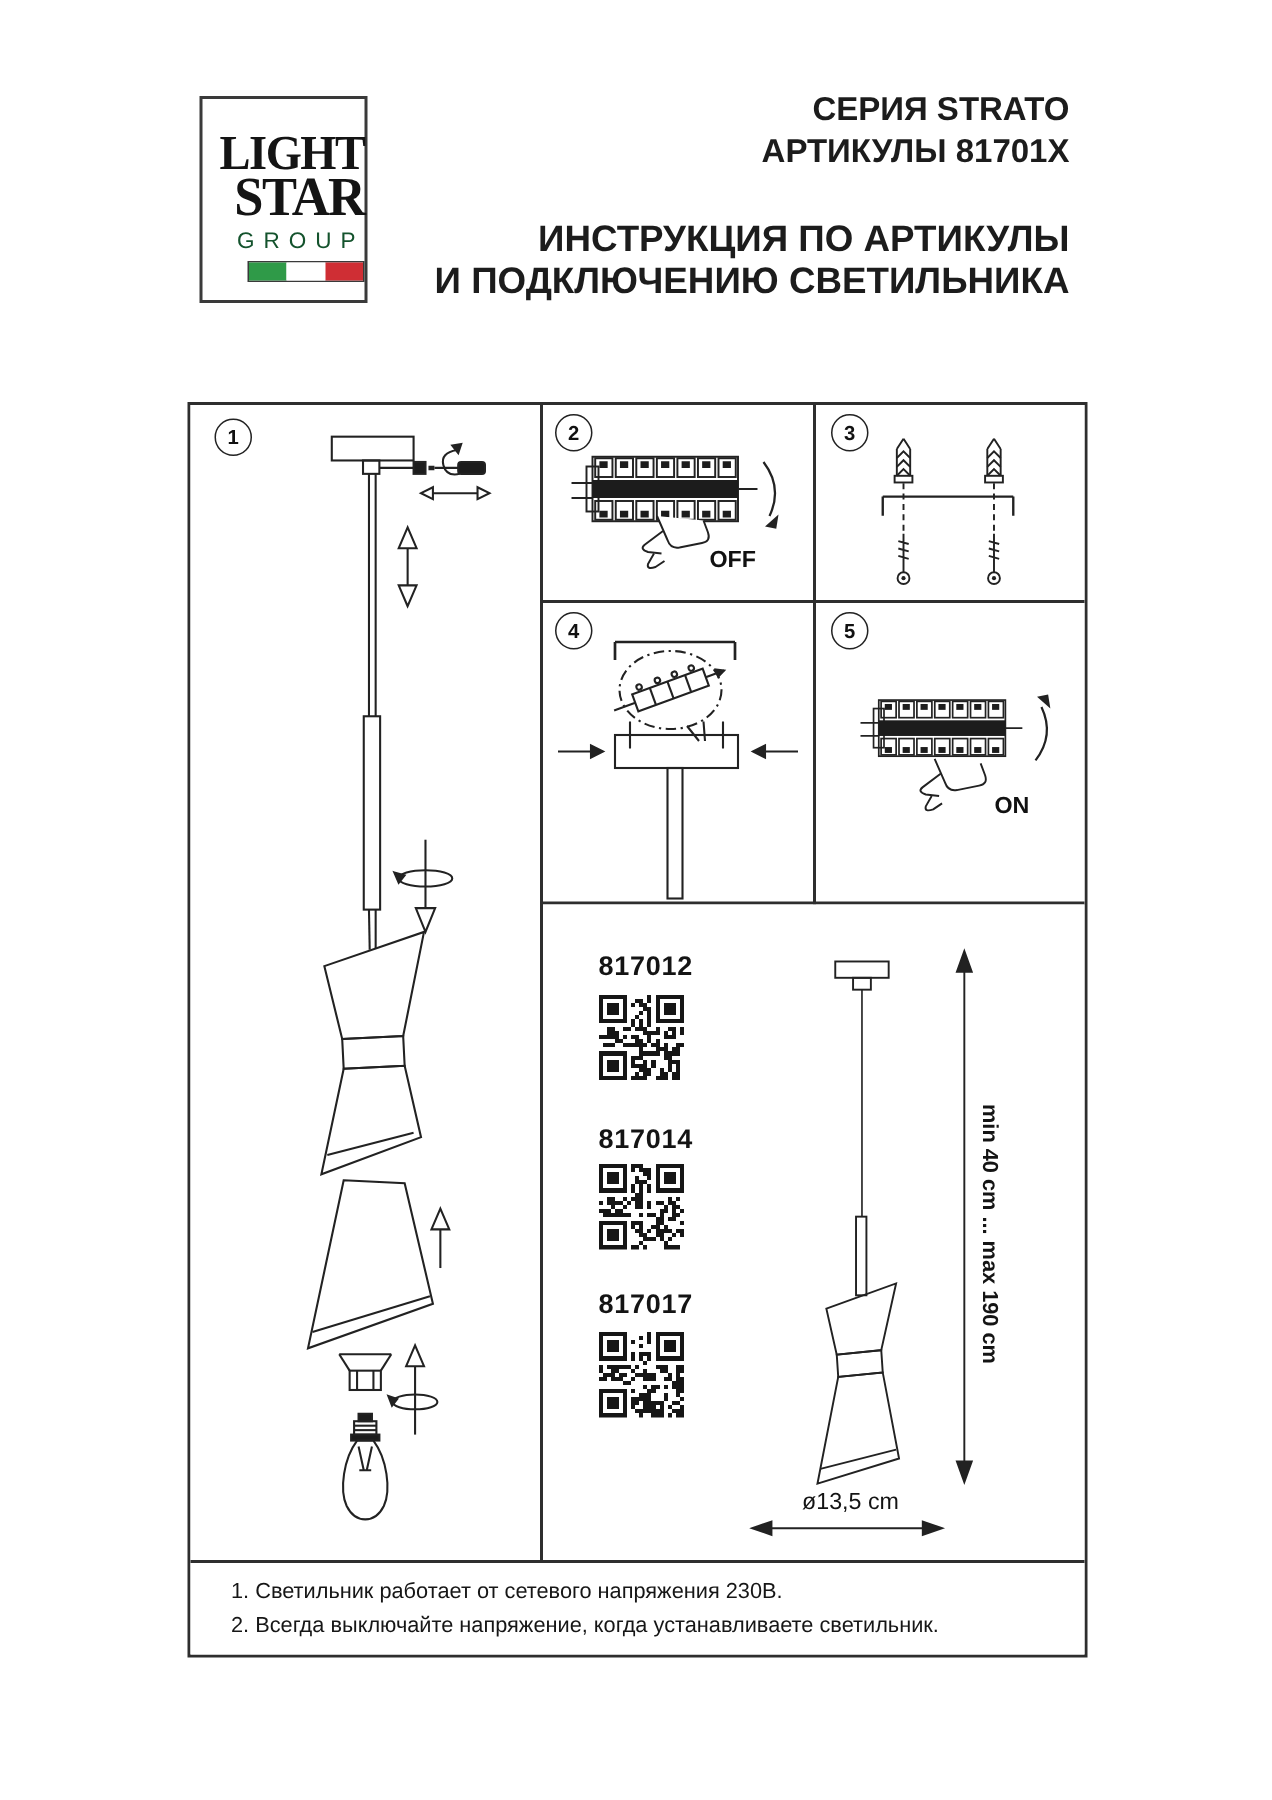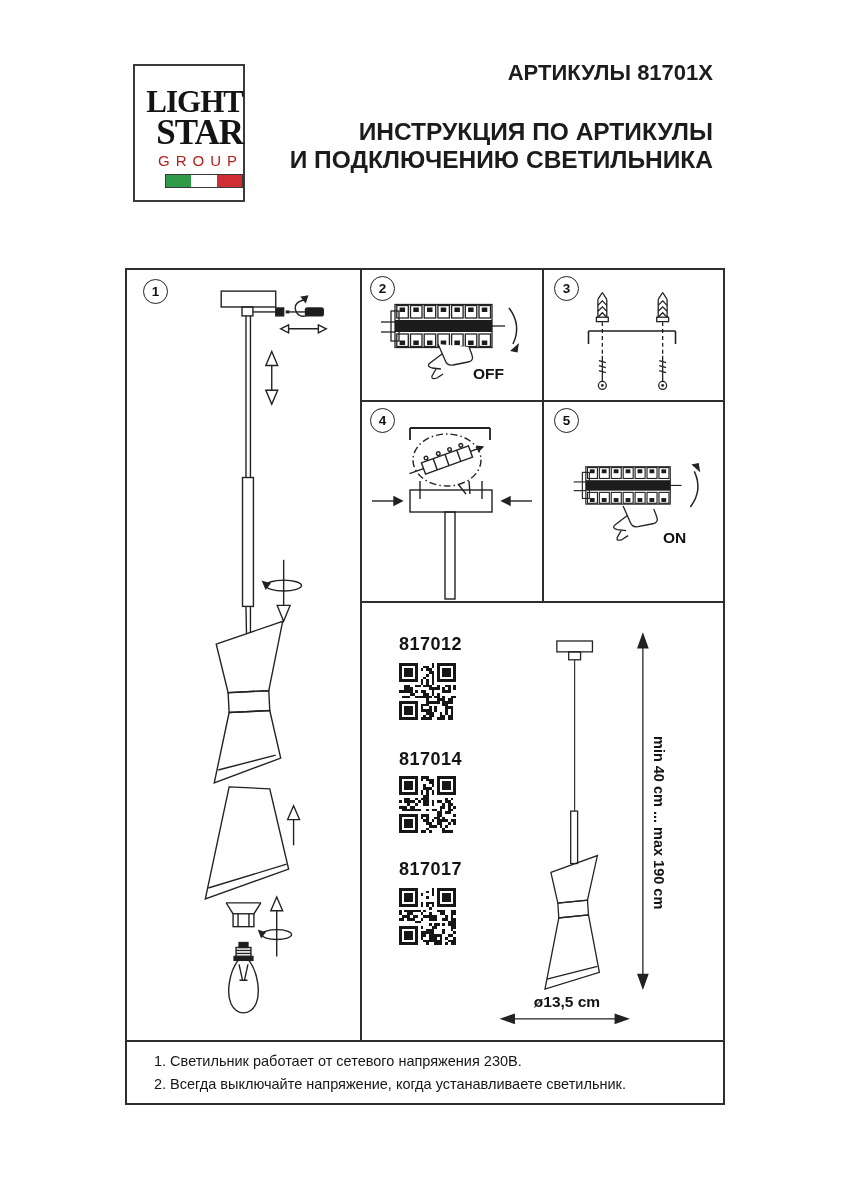--- a/index.html
+++ b/index.html
@@ -7,21 +7,21 @@
         font-family:"Liberation Sans",sans-serif;color:#1a1a1a;overflow:hidden;}
   .abs{position:absolute;box-sizing:border-box;}
 
   
   .logo{left:133px;top:64px;width:112px;height:138px;border:2px solid #3a3a3a;
         display:flex;flex-direction:column;align-items:flex-end;background:#fff;}
   .logo-word1{font-family:"Liberation Serif",serif;font-weight:bold;font-size:31px;
               line-height:30px;margin-top:21px;letter-spacing:-1px;color:#141414;transform:scaleY(1.05);}
   .logo-word2{font-family:"Liberation Serif",serif;font-weight:bold;font-size:35px;
               line-height:33px;margin-top:-2px;letter-spacing:-1px;color:#141414;transform:scaleY(1.05);}
-  .logo-word3{font-size:15px;letter-spacing:6px;margin-top:4px;margin-left:6px;color:#b91c1c;}
+  .logo-word3{font-size:15px;letter-spacing:6px;margin-top:4px;margin-left:6px;color:#14532d;}
   .flag{width:76px;height:12px;border:1.5px solid #3a3a3a;margin-top:5px;display:flex;}
   .flag span{flex:1;height:100%;}
 
   .head-right{right:135px;top:59px;text-align:right;font-weight:bold;color:#1c1c1c;}
   .head-series{font-size:22px;line-height:28px;letter-spacing:0px;}
   .head-articles{font-size:22px;line-height:28px;text-align:right;}
   .head-title{font-size:24.5px;line-height:28px;}
   .head-gap{height:31px;}
 
   
@@ -47,21 +47,21 @@
   .panel svg{position:absolute;left:0;top:0;}
 
   
   .art-code{position:absolute;left:37px;width:90px;font-size:18px;font-weight:bold;
             letter-spacing:0.5px;color:#141414;}
   .qr{position:absolute;left:37px;width:57px;height:57px;}
   .dim-v{position:absolute;left:288px;top:122px;height:196px;width:18px;
          writing-mode:vertical-rl;font-size:14.5px;font-weight:bold;color:#141414;
          display:flex;align-items:center;justify-content:center;white-space:nowrap;}
   .dim-h{position:absolute;left:147px;top:390px;width:116px;text-align:center;
-         font-size:15.5px;font-weight:bold;color:#141414;}
+         font-size:15.5px;font-weight:normal;color:#141414;}
 
   .note{white-space:nowrap;}
 </style>
 </head>
 <body>
 
 <svg width="0" height="0" style="position:absolute" aria-hidden="true">
   <defs>
     <g id="breaker" stroke="#222" stroke-width="1.3" fill="none">
       <line x1="0" y1="19" x2="14" y2="19"></line>
@@ -126,20 +126,21 @@
     <div class="logo-word2">STAR</div>
     <div class="logo-word3">GROUP</div>
     <div class="flag">
       <span style="background: rgb(47, 154, 72);"></span>
       <span style="background: rgb(255, 255, 255);"></span>
       <span style="background: rgb(207, 46, 52);"></span>
     </div>
   </div>
 
   <div class="abs head-right">
+    <div class="head-series">СЕРИЯ STRATO</div>
     <div class="head-articles">АРТИКУЛЫ 81701X</div>
     <div class="head-gap"></div>
     <div class="head-title">ИНСТРУКЦИЯ ПО АРТИКУЛЫ</div>
     <div class="head-title">И ПОДКЛЮЧЕНИЮ СВЕТИЛЬНИКА</div>
   </div>
 
   <div class="abs sheet">
 
     <div class="panel p1">
       <div class="stepnum">1</div>

